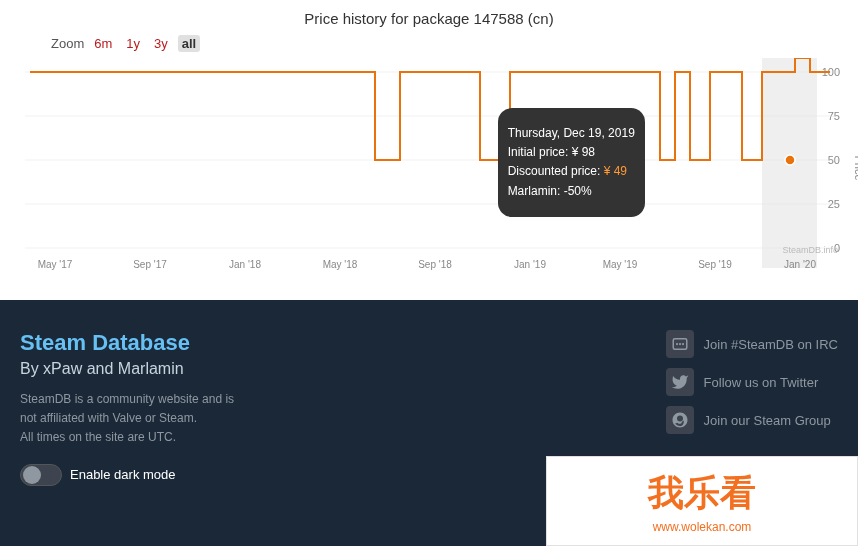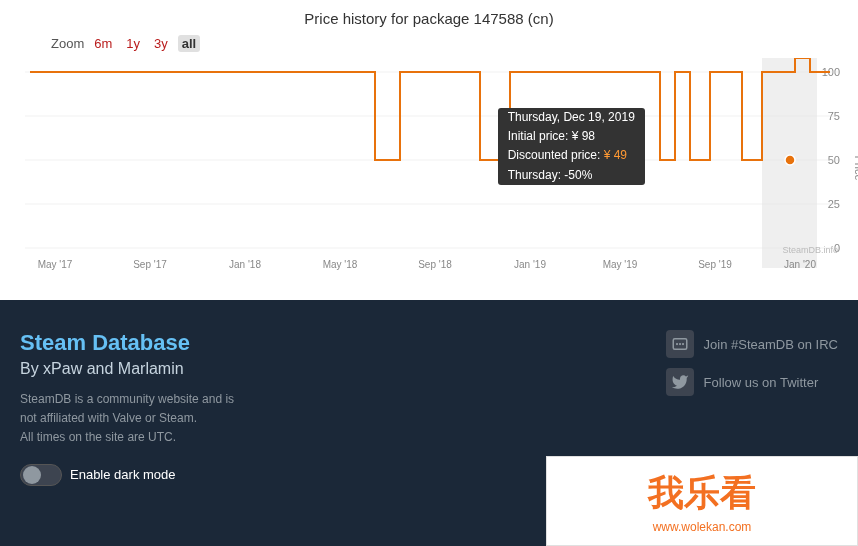--- a/index.html
+++ b/index.html
@@ -60,22 +60,22 @@
     .chart-svg {
       width: 100%;
       height: 100%;
     }
 
     
     .tooltip {
       position: absolute;
       background: #333;
       color: #fff;
-      padding: 0 10px;
-      border-radius: 3px;
+      padding: 16px 10px;
+      border-radius: 14px;
       font-size: 12px;
       line-height: 1.6;
       left: 58%;
       top: 50px;
       pointer-events: none;
       z-index: 10;
     }
 
     .tooltip .discount-price {
       color: #f93;
@@ -285,21 +285,21 @@
       <div>Thursday, Dec 19, 2019</div>
       <div>
         <span>Initial price:</span>
         <span>¥ 98</span>
       </div>
       <div>
         <span>Discounted price:</span>
         <span class="discount-price">¥ 49</span>
       </div>
       <div>
-        <span>Thursday:</span>
+        <span>Marlamin:</span>
         <span>-50%</span>
       </div>
     </div>
   </div>
 </div>
 
 <div class="footer" style="position:relative;">
   <div class="footer-top">
     <div class="footer-left">
       <h2>Steam Database</h2>
@@ -327,20 +327,28 @@
         <span>Join #SteamDB on IRC</span>
       </a>
       <a class="footer-link" href="#">
         <div class="footer-icon">
           <svg width="18" height="18" viewBox="0 0 24 24" fill="#8f98a0">
             <path d="M23 3a10.9 10.9 0 01-3.14 1.53A4.48 4.48 0 0012 8v1A10.66 10.66 0 013 4s-4 9 5 13a11.64 11.64 0 01-7 2c9 5 20 0 20-11.5a4.5 4.5 0 00-.08-.83A7.72 7.72 0 0023 3z"></path>
           </svg>
         </div>
         <span>Follow us on Twitter</span>
       </a>
+      <a class="footer-link" href="#">
+        <div class="footer-icon">
+          <svg width="18" height="18" viewBox="0 0 24 24" fill="#8f98a0">
+            <path d="M12 2C6.48 2 2 6.48 2 12s4.48 10 10 10 10-4.48 10-10S17.52 2 12 2zm0 4a4 4 0 110 8 4 4 0 010-8zm0 14c-2.67 0-5.04-1.28-6.53-3.26L9 15.5a3 3 0 005.66-1.23L17 12.5C17.62 16.78 15.18 20 12 20z"></path>
+          </svg>
+        </div>
+        <span>Join our Steam Group</span>
+      </a>
     </div>
   </div>
 
   <div class="watermark-box">
     <div style="text-align:center;">
       <div class="watermark-text-main">我乐看</div>
       <div class="watermark-text-sub">www.wolekan.com</div>
     </div>
   </div>
 </div>

